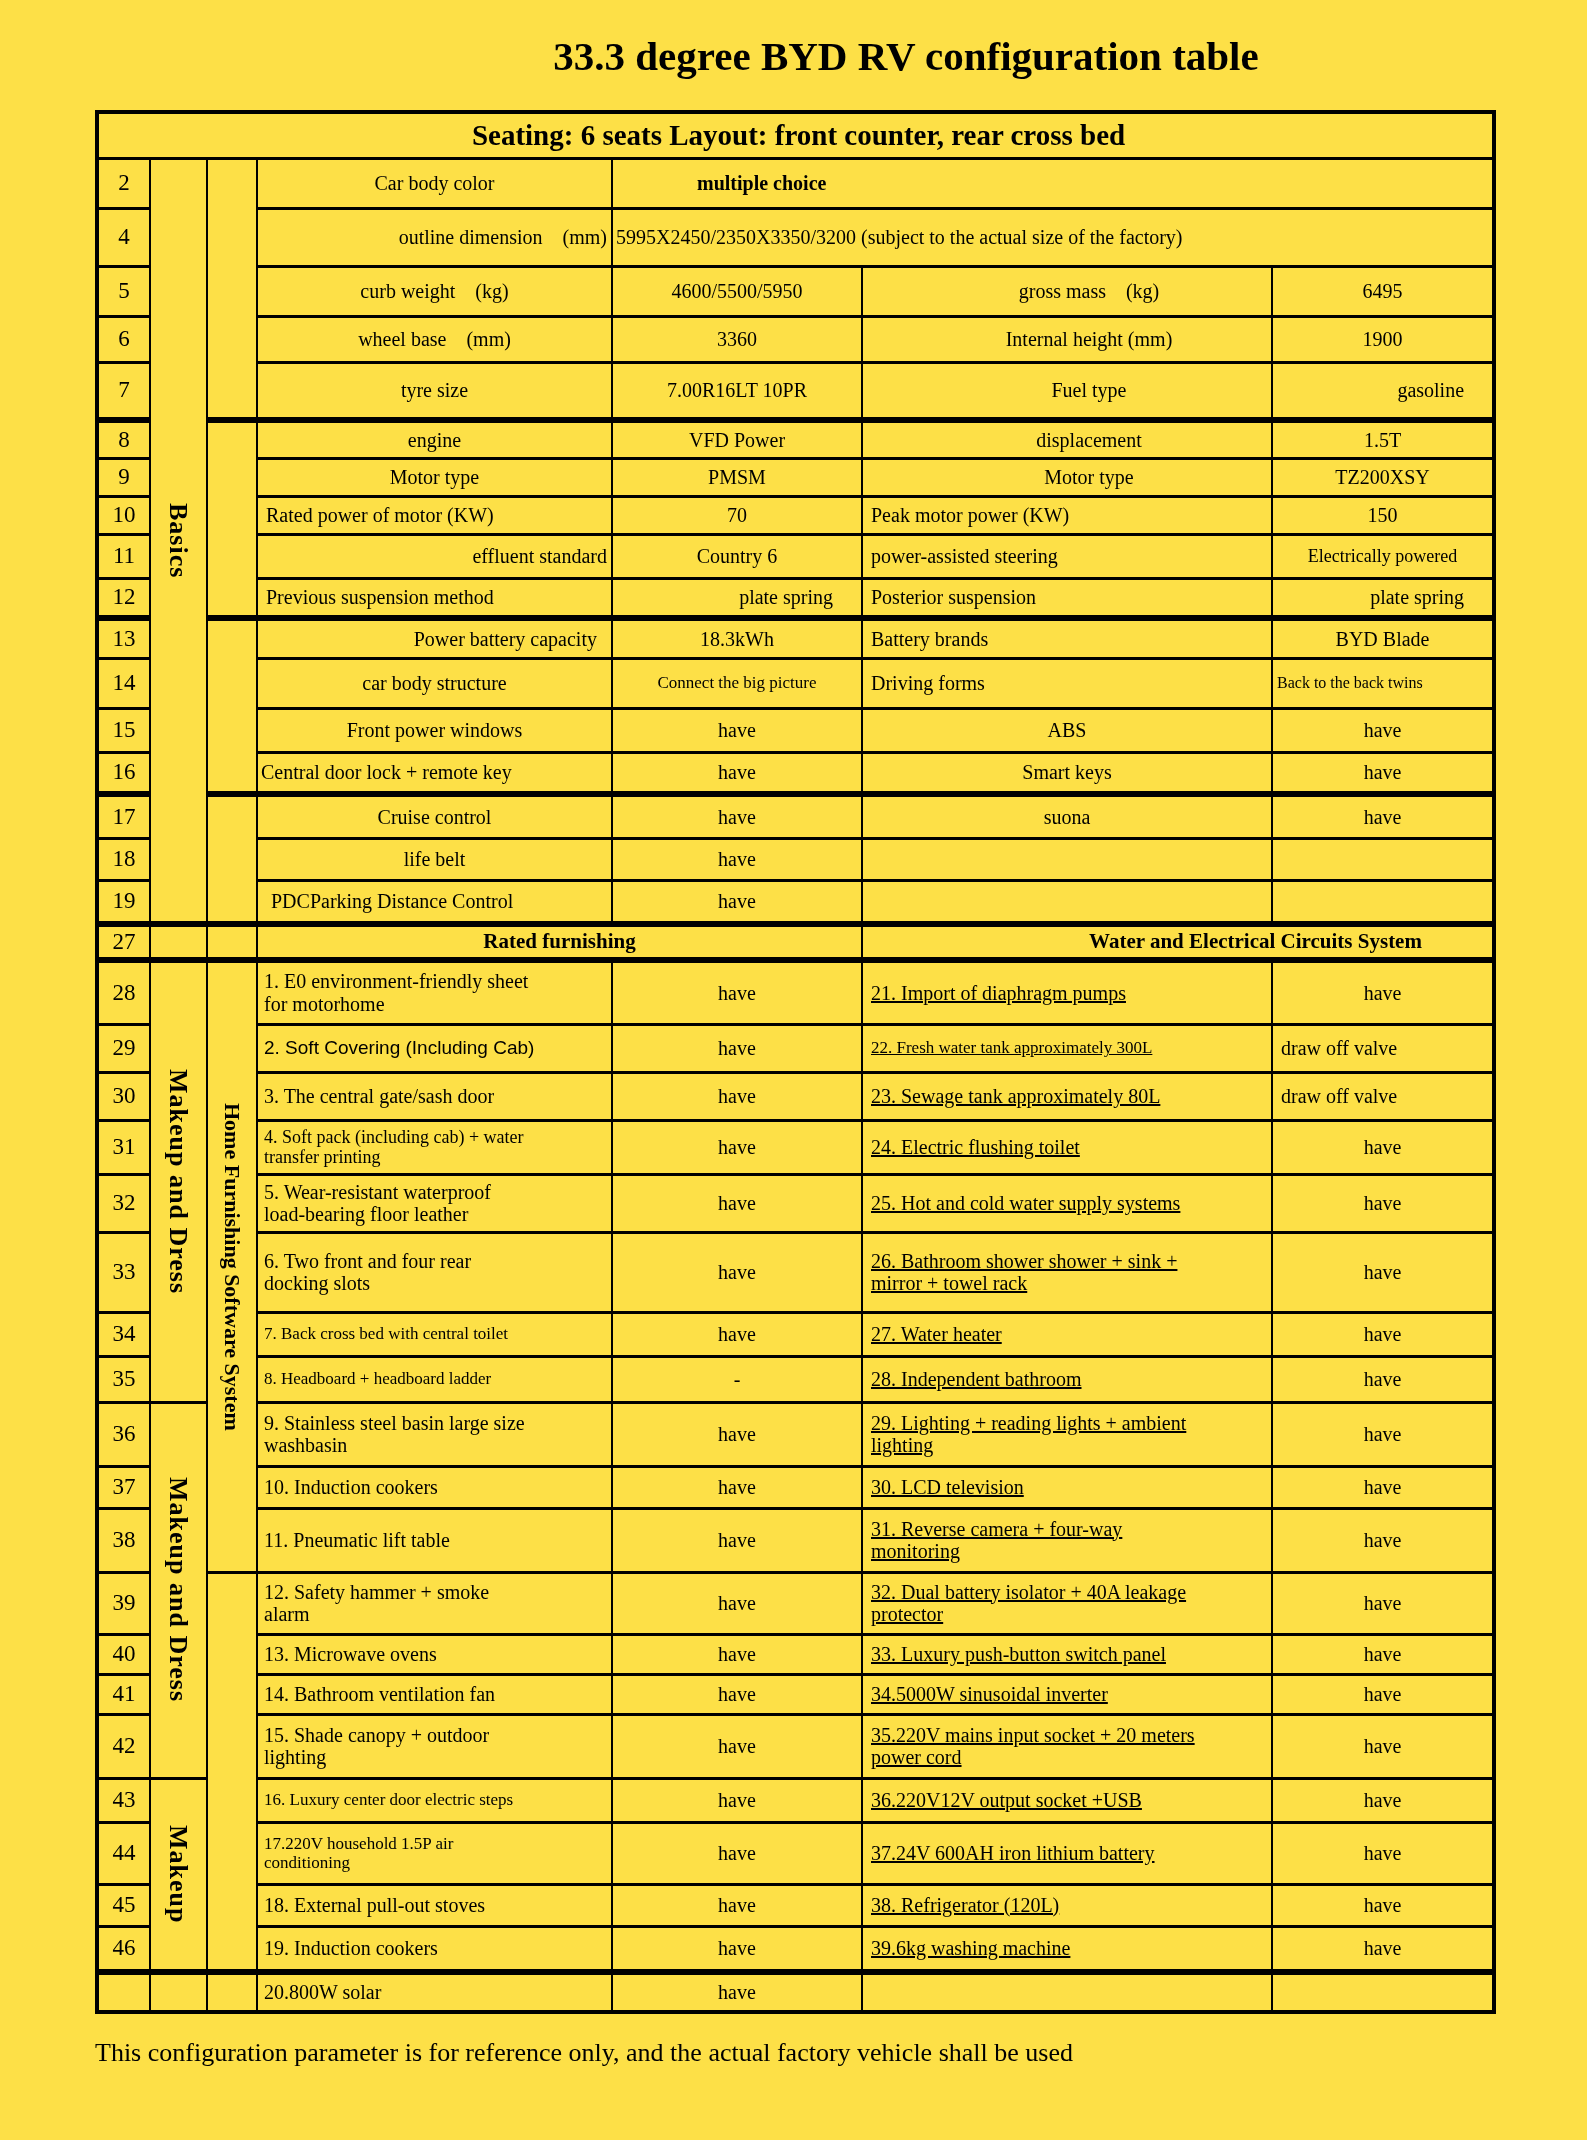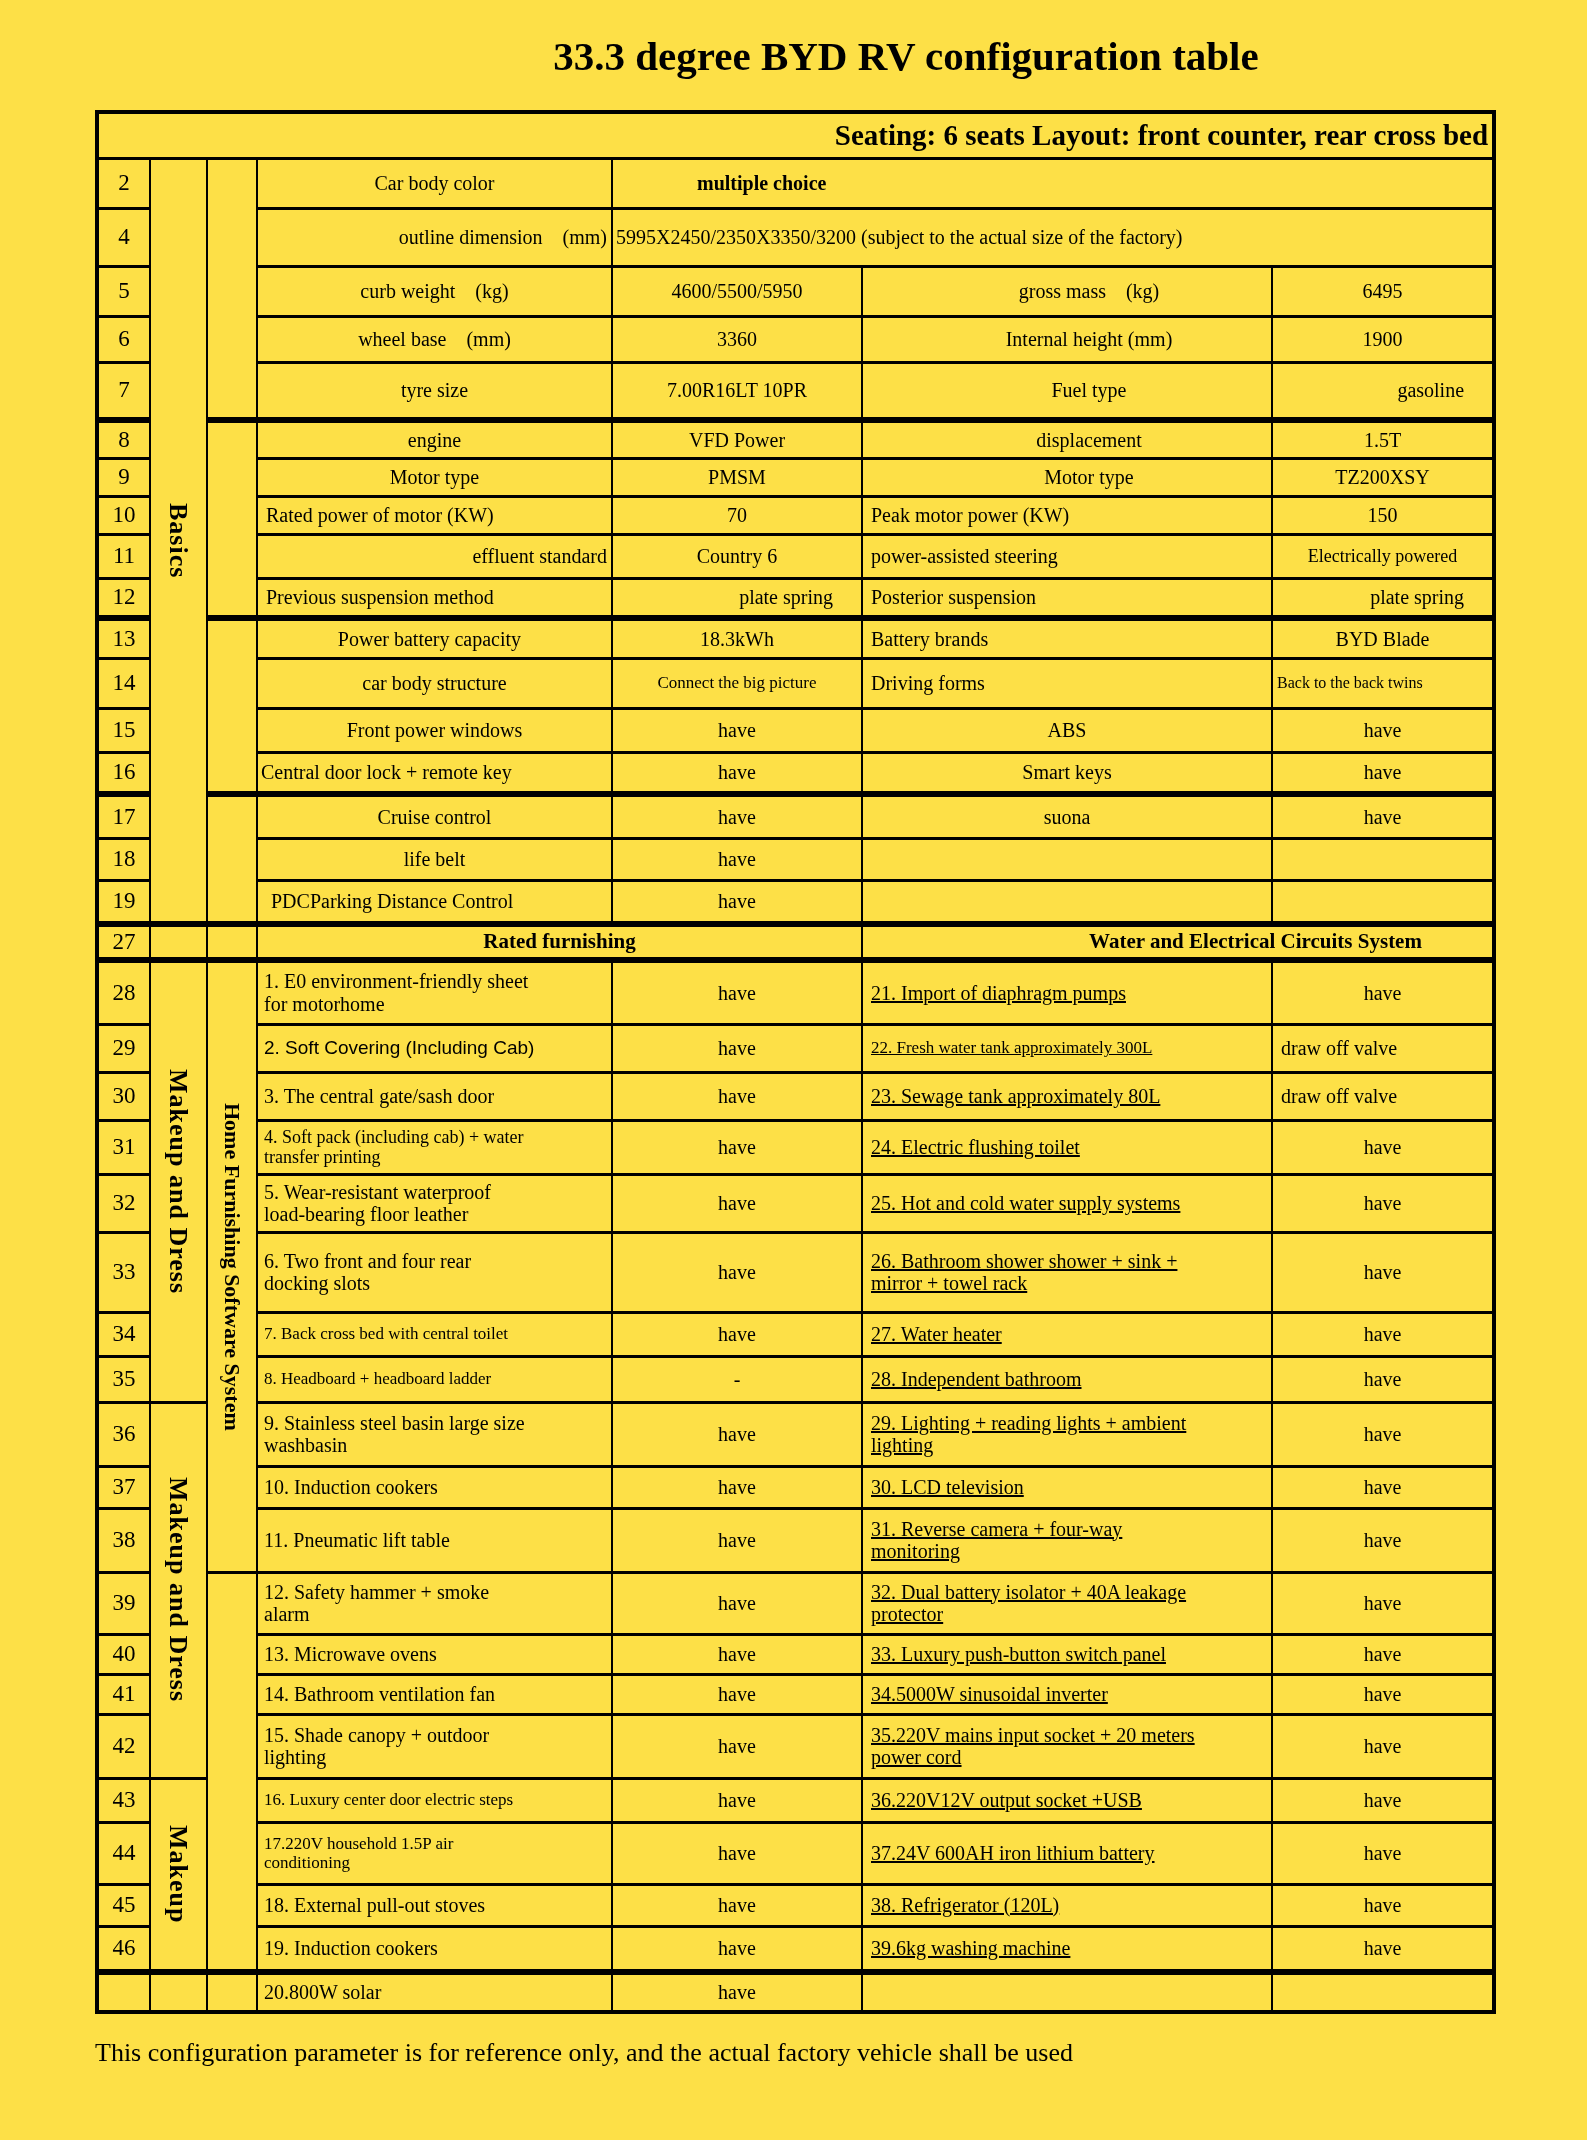--- a/index.html
+++ b/index.html
@@ -7,34 +7,34 @@
         font-family:"Liberation Serif",serif;color:#000;overflow:hidden;}
   .title{position:absolute;top:32px;left:225px;width:1362px;text-align:center;
          font-size:41px;font-weight:bold;letter-spacing:0px;}
   .cfg-table{position:absolute;left:95px;top:110px;width:1397px;
              border-collapse:collapse;table-layout:fixed;
              border:4px solid #000;}
   td{border:solid #000;border-width:3px 2px;vertical-align:middle;
      text-align:center;font-size:20px;line-height:1.12;padding:2px 4px;
      overflow:hidden;box-sizing:border-box;}
   tr.bt>td{border-top-width:6px;}
-  .seating{font-size:29px;font-weight:bold;text-align:right;padding-left:10px;}
+  .seating{font-size:29px;font-weight:bold;text-align:center;padding-left:10px;}
   .num{font-size:23px;}
   .vert{writing-mode:vertical-rl;font-weight:bold;font-size:26px;
         text-align:center;padding:0;letter-spacing:1px;}
   .vert2{writing-mode:vertical-rl;font-weight:bold;font-size:22px;
          text-align:center;padding:0;}
   .sec{font-weight:bold;font-size:21px;}
   .sec2{font-weight:bold;font-size:21px;padding-left:160px;}
   .mchoice{font-weight:bold;text-align:left;padding-left:84px;}
   .dim{text-align:left;padding-left:3px;}
   .left{text-align:left;padding-left:8px;}
   .leftpad{text-align:right;padding-left:18px;}
   .right{text-align:right;padding-right:28px;}
-  .rt{text-align:center;padding-right:14px;}
+  .rt{text-align:right;padding-right:14px;}
   .crt{padding-left:48px;}            
   .sm{font-size:17px;}
   .sm18{font-size:18px;}
   .nw{white-space:nowrap;}
   .sans{font-family:"Liberation Sans",sans-serif;font-size:19px;}
   .fl1{text-align:left;padding:3px 80px 3px 6px;}   
   .fl2{text-align:left;padding:3px 70px 3px 8px;text-decoration:underline;}   
   .backtwins{font-size:16px;text-align:left;padding-right:45px;}
   .footer{position:absolute;left:95px;top:2038px;font-size:26px;}
 </style>

